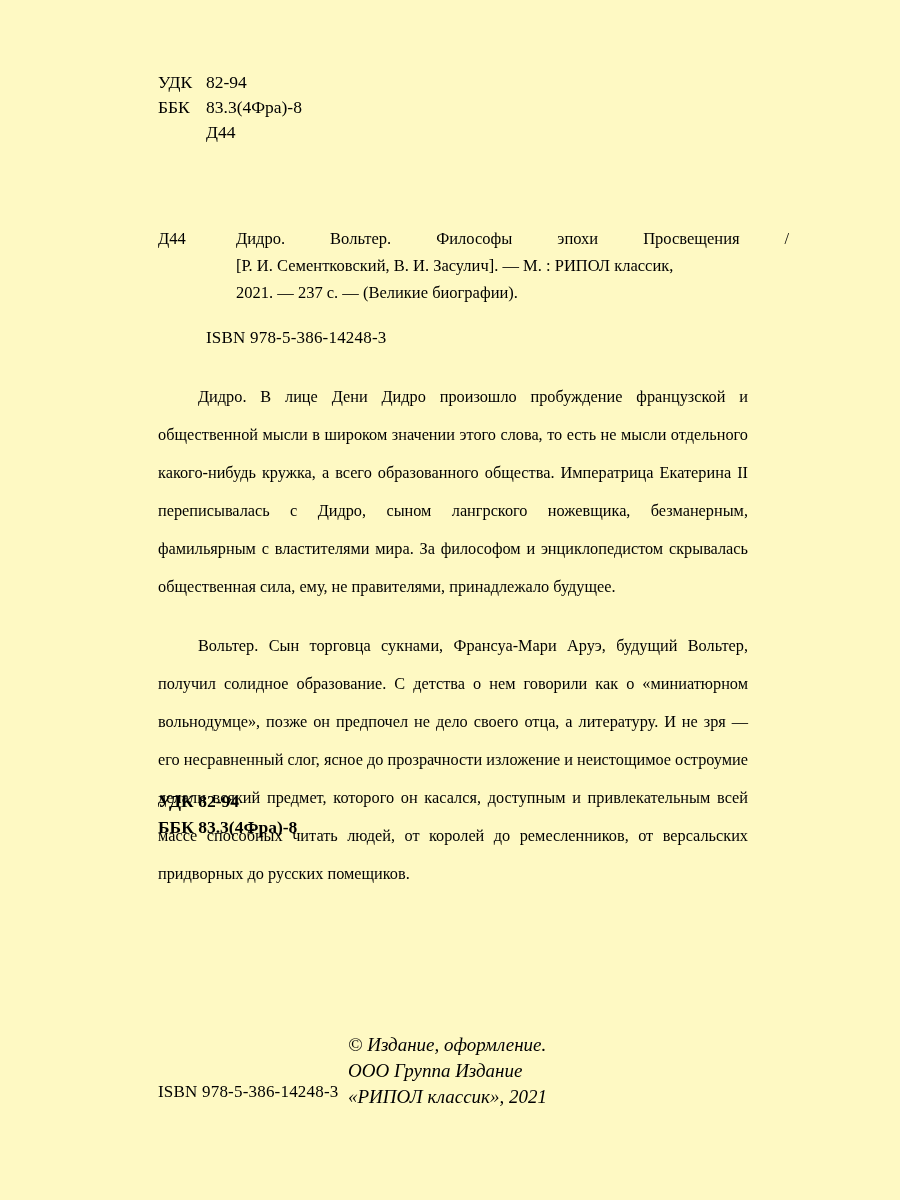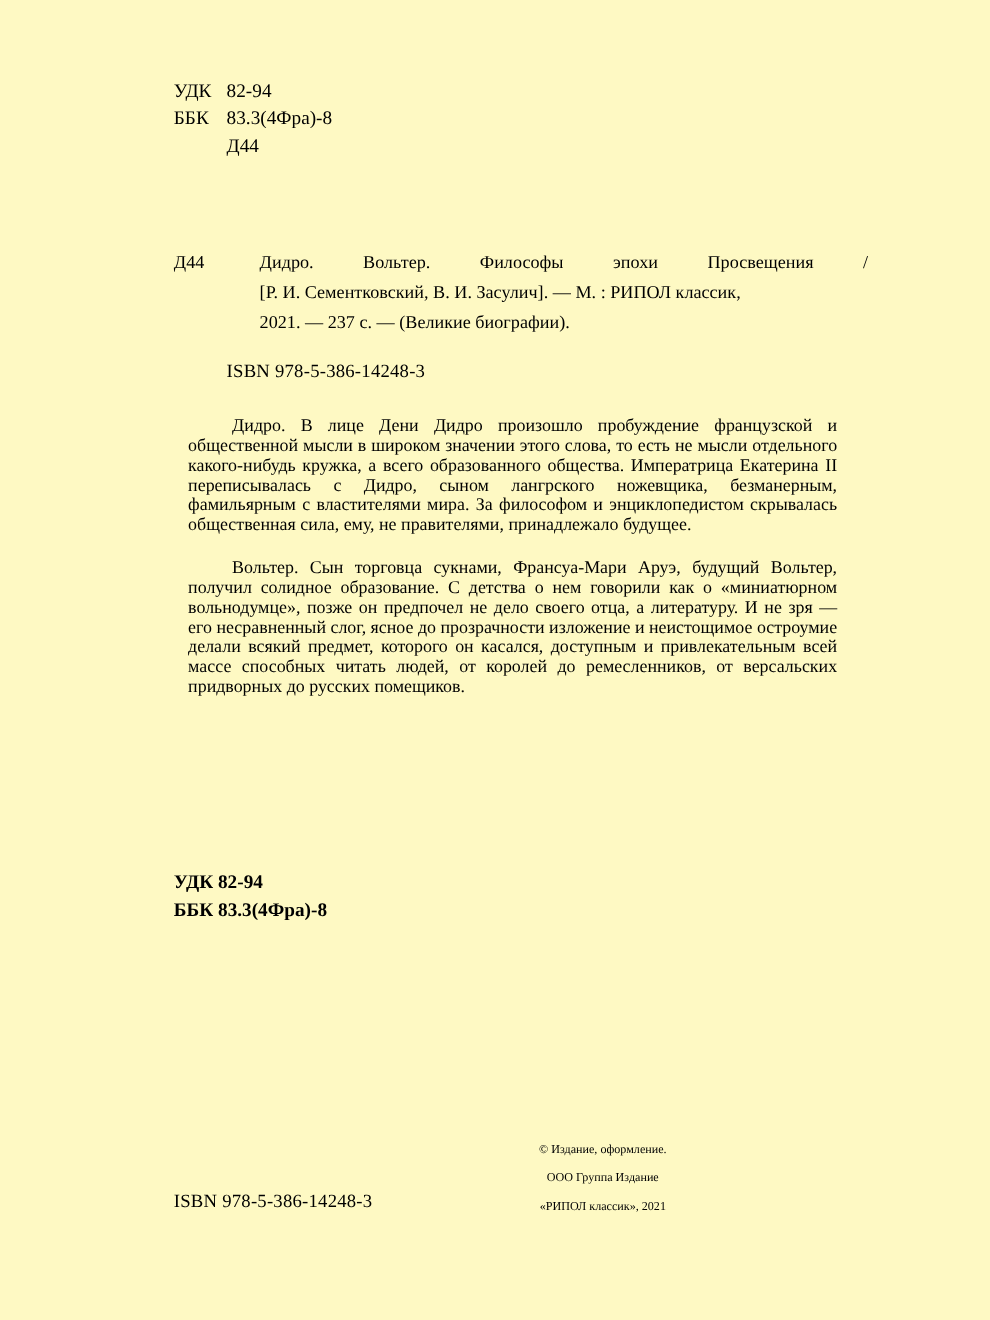--- a/index.html
+++ b/index.html
@@ -80,24 +80,24 @@
     top: 328px;
     left: 48px;
     font-size: 17px;
     letter-spacing: 0.2px;
   }
 
   
   .annot {
     position: absolute;
     top: 378px;
-    left: 13px;
+    left: 0;
     width: 590px;
     font-size: 16.3px;
-    line-height: 18px;
+    line-height: 38px;
     text-align: justify;
   }
   .annot p {
     margin: 0 0 21px 0;
     text-indent: 40px;
     text-align: justify;
   }
   .annot p:last-child {
     margin-bottom: 0;
   }
@@ -112,23 +112,23 @@
     line-height: 26px;
     font-weight: bold;
   }
 
   
   .copyright {
     position: absolute;
     top: 1032px;
     left: 0;
     width: 590px;
-    text-align: center;
-    font-size: 11px;
+    font-size: 19px;
     line-height: 26px;
+    font-style: italic;
   }
   .copyright div {
     margin-left: 190px;
   }
 
   
   .isbn-bottom {
     position: absolute;
     top: 1082px;
     left: 0;

